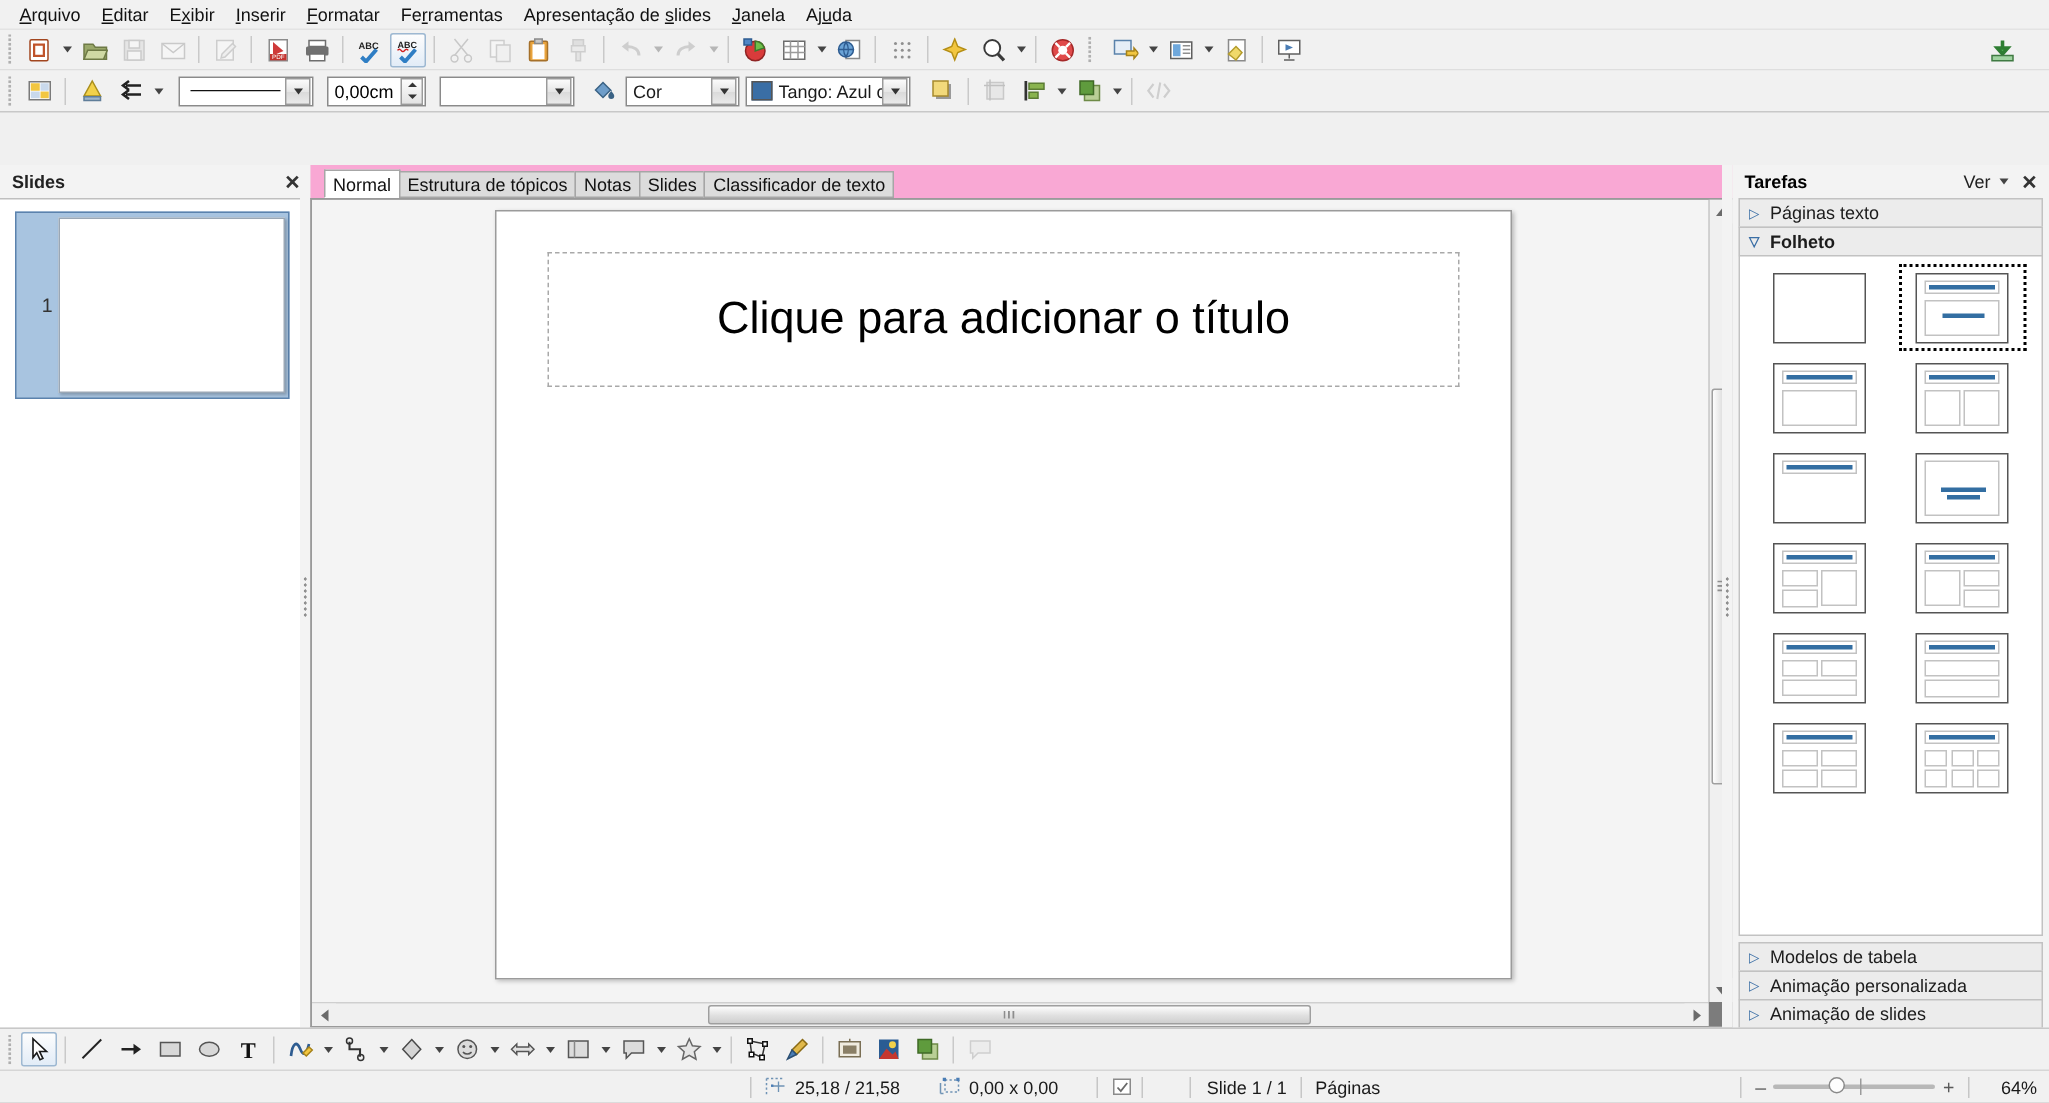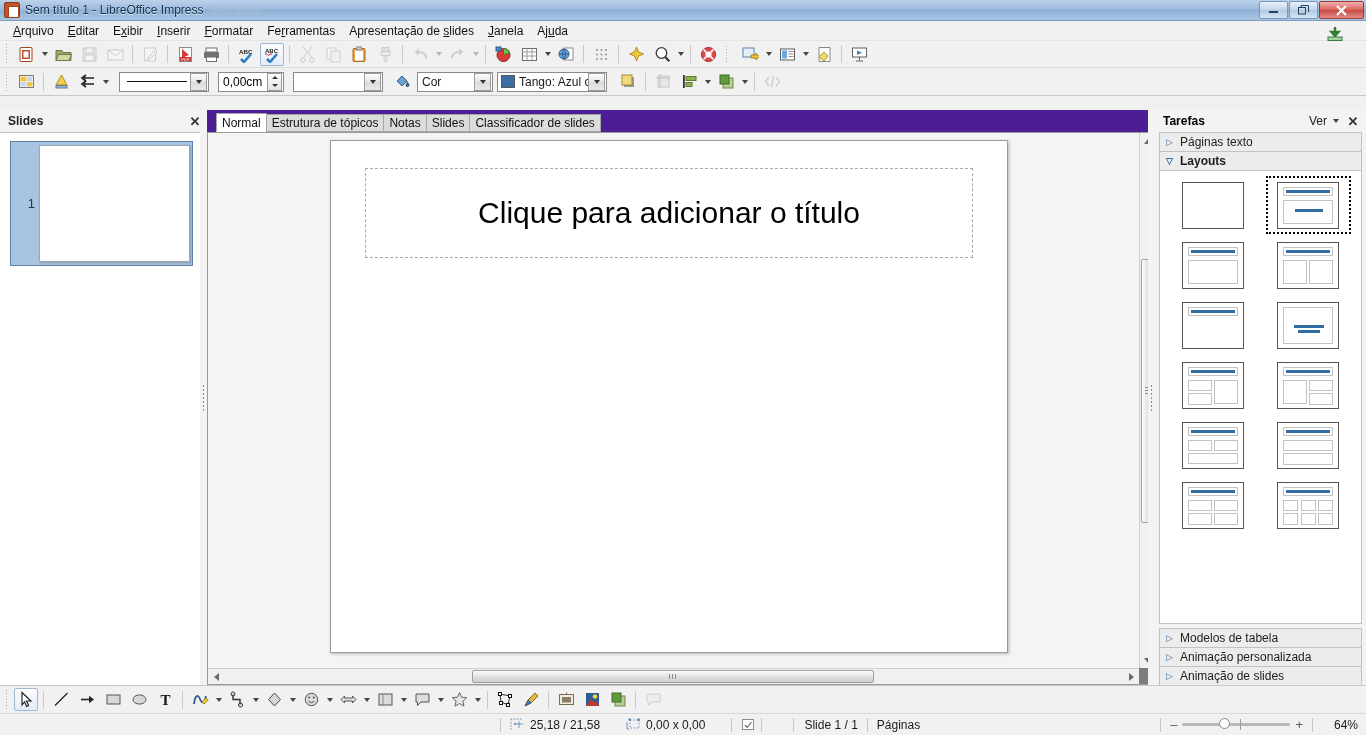--- a/index.html
+++ b/index.html
@@ -175,21 +175,21 @@
     background-image: radial-gradient(#8f8f8f 42%, transparent 43%);
     background-size:3px 4px; background-repeat:repeat-y;
   }
 
   
   .center{
     position:absolute; left:207px; right:211px; top:0; bottom:0;
     background:#f3f3f3; display:flex; flex-direction:column;
   }
   .viewtabs{
-    height:22px; display:flex; align-items:flex-end; padding-left:9px; background:#4c1d95;
+    height:22px; display:flex; align-items:flex-end; padding-left:9px; background:#f9a8d4;
   }
   .vtab{
     height:18px; padding:0 5px; font-size:12px; color:#111;
     border:1px solid #a6a6a6; background:#dcdcdc;
     display:flex; align-items:center; margin-right:-1px;
   }
   .vtab.sel{ background:#fff; border-bottom-color:#fff; height:19px; font-weight:normal; }
 
   .canvas-area{
     flex:1; position:relative; background:#7c7c7c;
@@ -315,43 +315,20 @@
   .zoom-pct{ width:44px; text-align:right; padding-right:8px; }
 
   
   .stico{ width:15px; height:13px; position:relative; margin-right:5px; }
 </style>
 </head>
 <body>
 
 <div id="app">
 
-  <div class="titlebar">
-    <div class="tb-icon"></div>
-    <div class="tb-title">Sem título 1 - LibreOffice Impress</div>
-    <div class="tb-ghost">Sem título</div>
-    <div class="tb-buttons">
-      <div class="tb-btn">
-        <svg width="11" height="9" viewBox="0 0 11 9">
-            <rect x="1" y="5" width="9" height="2" fill="#23425f"></rect>
-          </svg>
-      </div>
-      <div class="tb-btn">
-        <svg width="11" height="10" viewBox="0 0 11 10">
-          <rect x="0.5" y="2.5" width="7" height="6.5" fill="none" stroke="#23425f"></rect>
-          <path d="M3 2.5 V0.5 H10.5 V7" fill="none" stroke="#23425f"></path>
-        </svg>
-      </div>
-      <div class="tb-btn close">
-        <svg width="13" height="11" viewBox="0 0 13 11">
-          <path d="M2 1 L11 10 M11 1 L2 10" stroke="#fff" stroke-width="2.2" fill="none"></path>
-        </svg>
-      </div>
-    </div>
-  </div>
 
   <div class="menubar">
     <div class="menu-item"><u>A</u><span>rquivo</span></div>
     <div class="menu-item"><u>E</u>ditar</div>
     <div class="menu-item">E<u>x</u>ibir</div>
     <div class="menu-item"><u>I</u>nserir</div>
     <div class="menu-item"><u>F</u>ormatar</div>
     <div class="menu-item">Fe<u>r</u>ramentas</div>
     <div class="menu-item">Apresentação de <u>s</u>lides</div>
     <div class="menu-item"><u>J</u>anela</div>
@@ -726,21 +703,21 @@
     <div class="vsplit" style="left:200px">
       <div class="dots"></div>
     </div>
 
     <div class="center">
       <div class="viewtabs">
         <div class="vtab sel">Normal</div>
         <div class="vtab">Estrutura de tópicos</div>
         <div class="vtab">Notas</div>
         <div class="vtab">Slides</div>
-        <div class="vtab">Classificador de slides</div>
+        <div class="vtab">Classificador de texto</div>
       </div>
 
       <div class="canvas-area">
         <div class="canvas-inner">
           <div class="slide-page">
             <div class="ph ph-title">Clique para adicionar o título</div>
           </div>
         </div>
 
         <div class="vscroll">
@@ -781,21 +758,21 @@
         <span class="caret" style="width:12px;height:14px"></span>
         <span class="xclose" style="margin-left:4px">✕</span>
       </div>
 
       <div class="tk-section">
         <span class="tri">▷</span>
         <span>Páginas texto</span>
       </div>
       <div class="tk-section open">
         <span class="tri">▽</span>
-        <span>Layouts</span>
+        <span>Folheto</span>
       </div>
 
       <div class="layouts-box">
         <div class="lay-grid">
 
           <div class="lay-cell">
             <div class="lay-thumb"></div>
           </div>
 
           <div class="lay-cell sel">

